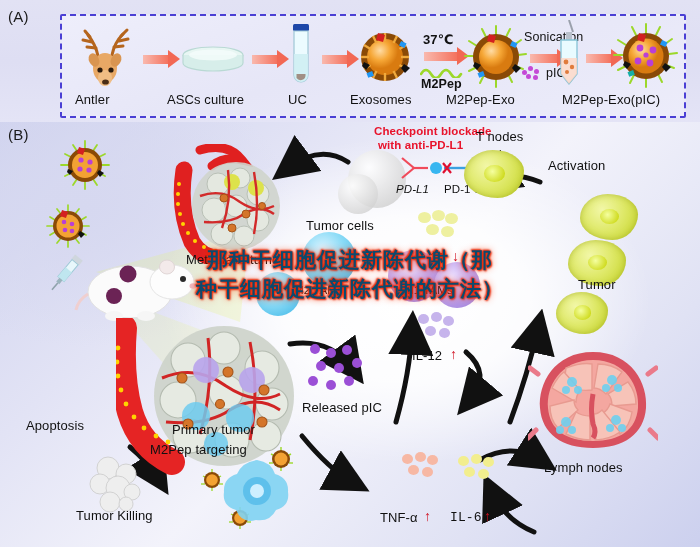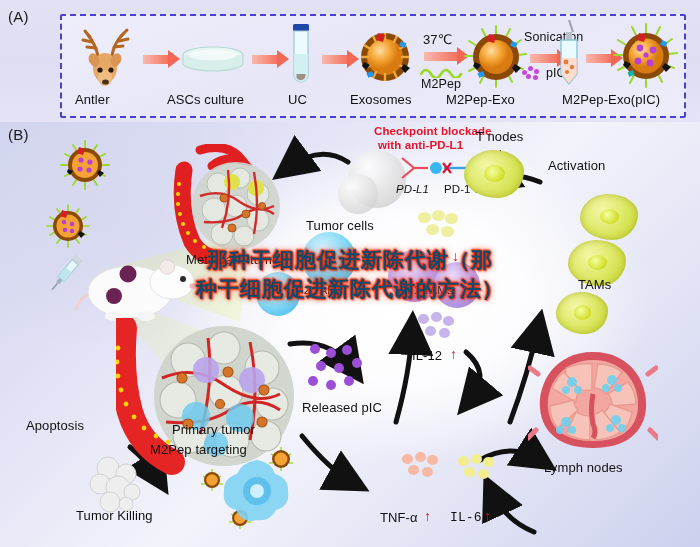--- a/index.html
+++ b/index.html
@@ -17,21 +17,21 @@
   
   #panelB{position:absolute;left:0;top:122px;width:700px;height:425px;
           background:
             radial-gradient(ellipse 360px 240px at 58% 42%, #ffffff 0%, rgba(255,255,255,.86) 34%, rgba(255,255,255,0) 68%),
             radial-gradient(ellipse 300px 200px at 12% 20%, #d6d8f0 0%, rgba(214,216,240,0) 70%),
             linear-gradient(135deg,#cfd2ee 0%,#e2e3f5 28%,#f3f3fb 52%,#e0e2f4 78%,#ccd0ee 100%);}
 
   .lbl{position:absolute;color:#111;font-size:12.5px;white-space:nowrap;letter-spacing:.1px;}
   .lbl.sm{font-size:11.5px;}
   .lbl.red{color:#e8132b;font-weight:bold;}
-  .lbl.b{font-weight:normal;}
+  .lbl.b{font-weight:bold;}
   .arrowup{color:#d01020;font-weight:bold;font-size:14px;}
   .arrowdn{color:#d01020;font-weight:bold;font-size:14px;}
 
   
   .gradarrow{position:absolute;height:9px;background:linear-gradient(90deg,#f9b9ae,#f4705c);}
   .gradarrow:after{content:"";position:absolute;right:-11px;top:-5px;
         border-left:12px solid #f26854;border-top:9.5px solid transparent;border-bottom:9.5px solid transparent;}
   svg.ov{position:absolute;left:0;top:0;overflow:visible;pointer-events:none;}
 
   .cell-yellow{position:absolute;border-radius:48% 52% 44% 56%/52% 44% 56% 48%;
@@ -447,21 +447,21 @@
 
     <div class="cell-yellow" style="left:580px;top:72px;width:58px;height:46px;">
         <span class="nuc"></span>
       </div>
     <div class="cell-yellow" style="left:568px;top:118px;width:58px;height:46px;">
         <span class="nuc"></span>
       </div>
     <div class="cell-yellow" style="left:556px;top:170px;width:52px;height:42px;">
         <span class="nuc"></span>
       </div>
-    <div class="lbl" style="left:578px;top:155px;font-size:13px;">TAMs</div>
+    <div class="lbl" style="left:578px;top:155px;font-size:13px;">Tumor</div>
 
     <div class="dotgrp" style="position:absolute;left:418px;top:88px;width:42px;height:30px;">
       <span style="left:0;top:2px;width:13px;height:11px;background:#eef0a0;"></span>
       <span style="left:14px;top:0;width:13px;height:11px;background:#eef0a0;"></span>
       <span style="left:27px;top:3px;width:13px;height:11px;background:#eef0a0;"></span>
       <span style="left:8px;top:14px;width:13px;height:11px;background:#eef0a0;"></span>
       <span style="left:23px;top:16px;width:13px;height:11px;background:#eef0a0;"></span>
     </div>
     <div class="lbl" style="left:414px;top:128px;font-size:13px;">IL-10</div>
     <div class="lbl arrowdn" style="left:452px;top:126px;">↓</div>

